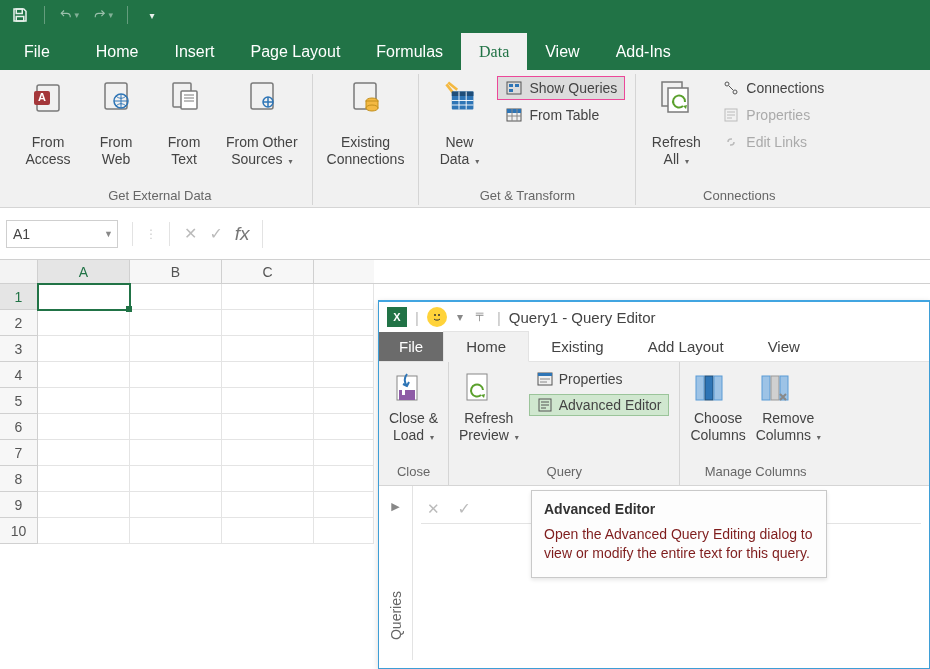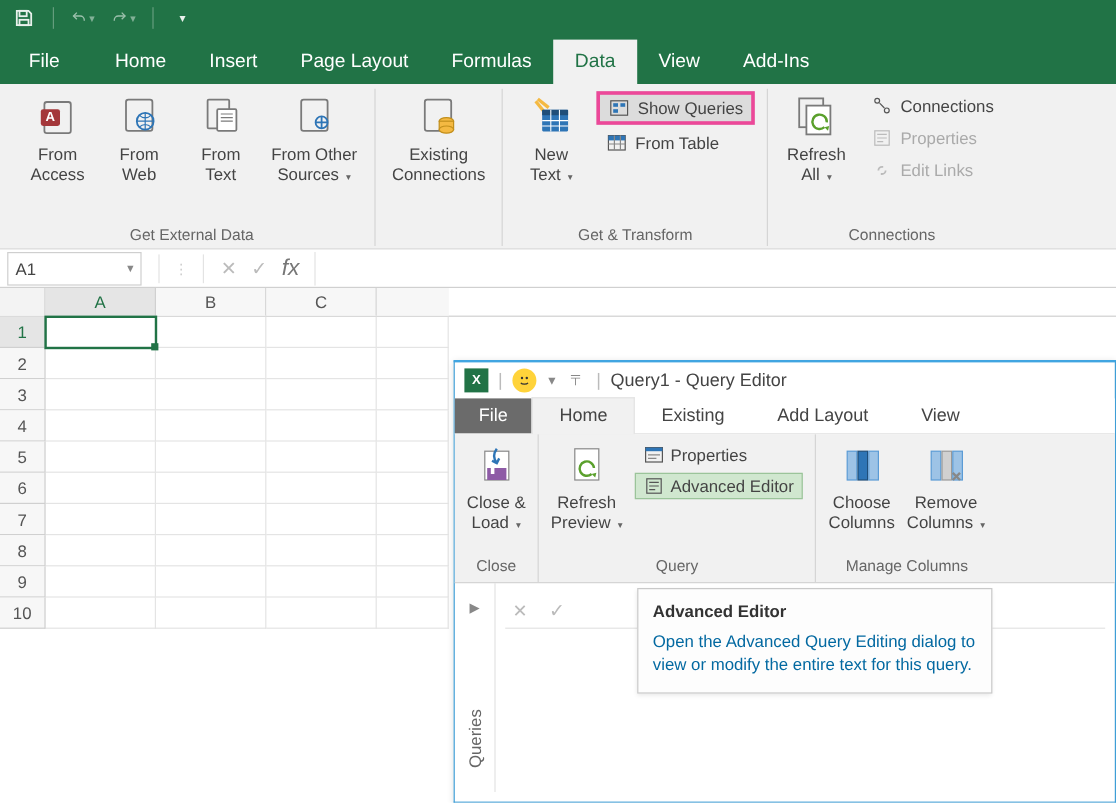--- a/index.html
+++ b/index.html
@@ -7,41 +7,41 @@
 
   
   .titlebar { background: #217346; height: 30px; display: flex; align-items: center; padding: 0 10px; gap: 14px; color: #fff; }
   .tb-icon { width: 20px; height: 20px; display: flex; align-items: center; justify-content: center; opacity: .9; }
   .tb-sep { width: 1px; height: 18px; background: rgba(255,255,255,.3); }
   .tb-caret { font-size: 9px; margin-left: 2px; opacity: .8; }
 
   
   .maintabs { background: #217346; height: 40px; display: flex; align-items: flex-end; padding: 0 14px; gap: 0; }
   .mtab { color: #fff; padding: 10px 18px 9px; font-size: 16px; cursor: default; }
-  .mtab.active { background: #f1f1f1; color: #217346; }
+  .mtab.active { background: #f1f1f1; color: #217346; font-family: Liberation Serif, serif; }
   .mtab.file { padding-left: 10px; padding-right: 28px; }
 
   
   .ribbon { background: #f1f1f1; border-bottom: 1px solid #d5d5d5; padding: 4px 8px 2px; display: flex; }
   .group { border-right: 1px solid #d5d5d5; padding: 0 10px 2px; display: flex; flex-direction: column; align-items: center; }
   .group:last-child { border-right: none; }
   .group-body { display: flex; align-items: flex-start; gap: 8px; height: 112px; }
   .group-title { font-size: 13px; color: #666; text-align: center; padding: 2px 0 0; }
   .bigbtn { display: flex; flex-direction: column; align-items: center; gap: 2px; padding: 4px 4px 0; min-width: 60px; }
   .bigbtn .icon { width: 36px; height: 36px; display: flex; align-items: center; justify-content: center; }
-  .bigbtn .lbl { font-size: 14px; color: #444; text-align: center; line-height: 1.2; padding-top: 4px; }
+  .bigbtn .lbl { font-size: 14px; color: #444; text-align: center; line-height: 1.2; padding-top: 4px; margin-top: 14px; }
   .vlist { display: flex; flex-direction: column; gap: 3px; padding-top: 2px; }
   .smbtn { display: flex; align-items: center; gap: 6px; padding: 3px 8px; font-size: 14px; color: #444; }
   .smbtn .si { width: 18px; height: 18px; display:flex; align-items:center; justify-content:center; }
-  .smbtn.pressed { background: #dcdcdc; border: 3px solid #ec4899; padding: 2px 7px; }
+  .smbtn.pressed { background: #dcdcdc; border: 1px solid #ec4899; padding: 2px 7px; }
   .smbtn.disabled { color: #aaa; }
   .caret { font-size: 8px; color: #666; margin-left:2px; }
 
   
-  .subbar { display:flex; align-items:center; border-bottom:1px solid #d0d0d0; height:32px; background:#fff; }
+  .subbar { display:flex; align-items:center; border-bottom:1px solid #d0d0d0; height:52px; background:#fff; }
   .namebox { width:112px; height:28px; margin:4px 6px; border:1px solid #cfcfcf; display:flex; align-items:center; padding:0 6px; font-size:14px; color:#444; position:relative; }
   .namebox .dd { position:absolute; right:4px; color:#888; font-size:9px; }
   .fb-sep { width:1px; height:24px; background:#e3e3e3; margin:0 8px; }
   .fb-btn { color:#bbb; font-size:16px; padding:0 6px; }
   .fb-fx { font-style:italic; color:#777; font-size:19px; padding:0 6px; }
   .fb-input { flex:1; height:28px; border-left:1px solid #e3e3e3; margin-left:6px; }
 
   
   .sheet { position:relative; }
   .colheads { display:flex; height:24px; border-bottom:1px solid #d0d0d0; }
@@ -63,37 +63,37 @@
   .qe-title .vs { color:#888; font-size:12px; padding:0 2px; }
   .qe-title .bar { color:#bbb; }
   .qe-tabs { height:30px; display:flex; align-items:flex-end; padding:0 0 0 0; background:#fff; border-bottom:1px solid #e3e3e3; }
   .qe-tab { font-size:15px; padding:6px 22px 6px; color:#444; }
   .qe-tab.file { background:#6b6b6b; color:#fff; padding:6px 20px; }
   .qe-tab.active { background:#f1f1f1; border:1px solid #e3e3e3; border-bottom:1px solid #f1f1f1; margin-bottom:-1px; }
   .qe-ribbon { background:#f1f1f1; border-bottom:1px solid #d5d5d5; display:flex; }
   .qe-group { border-right:1px solid #d5d5d5; padding:4px 10px 2px; display:flex; flex-direction:column; align-items:center; }
   .qe-group-body { display:flex; gap:10px; height:96px; align-items:flex-start; }
   .qe-group-title { font-size:13px; color:#666; padding:2px 0 4px; }
-  .qe-big { display:flex; flex-direction:column; align-items:center; padding-top:4px; }
+  .qe-big { display:flex; flex-direction:column; align-items:flex-start; padding-top:4px; }
   .qe-big .icon { width:36px; height:36px; display:flex; align-items:center; justify-content:center; }
   .qe-big .lbl { font-size:14px; color:#444; text-align:center; line-height:1.2; padding-top:4px; }
   .qe-side { display:flex; flex-direction:column; gap:4px; padding-top:2px; }
   .qe-sm { display:flex; align-items:center; gap:6px; padding:3px 8px; font-size:14px; color:#444; }
   .qe-sm.hl { background:#d0e7cf; border:1px solid #9bc49a; padding:2px 7px; }
   .qe-body { display:flex; height:calc(100% - 30px - 30px - 132px); }
   .qe-pane { width:34px; border-right:1px solid #e3e3e3; display:flex; align-items:flex-end; justify-content:center; padding-bottom:20px; position:relative; }
   .qe-pane .vlabel { writing-mode:vertical-rl; transform:rotate(180deg); font-size:14px; color:#666; }
   .qe-pane .chev { position:absolute; top:14px; font-size:11px; color:#888; }
   .qe-main { flex:1; position:relative; padding:8px; }
   .qe-fb { display:flex; align-items:center; gap:10px; border-bottom:1px solid #e3e3e3; height:30px; }
   .qe-fb .x { color:#bbb; font-size:15px; padding:0 6px; }
   .qe-fb .chk { color:#bbb; font-size:16px; padding:0 2px; }
   .tooltip { position:absolute; left:118px; top:4px; width:296px; background:#fdfdfd; border:1px solid #c9c9c9; padding:10px 12px 14px; box-shadow:0 2px 4px rgba(0,0,0,.1); }
   .tooltip .tt-title { font-weight:600; font-size:14px; color:#333; margin-bottom:8px; }
-  .tooltip .tt-body { font-size:14px; color:#0369a1; line-height:1.35; }
+  .tooltip .tt-body { font-size:14px; color:#7f1d1d; line-height:1.35; }
 
   svg { display:block; }
 </style>
 </head>
 <body>
 
 <div class="titlebar">
   <span class="tb-icon">
     <svg width="18" height="18" viewBox="0 0 24 24" fill="none" stroke="#fff" stroke-width="2">
         <path d="M4 4h13l3 3v13H4z"></path>
@@ -212,21 +212,21 @@
               <path d="M8 4l10 8" stroke="#f4b942" stroke-width="3"></path>
               <rect x="12" y="14" width="24" height="20" fill="#2e75b6" rx="1"></rect>
               <rect x="12" y="14" width="24" height="5" fill="#1f4e79"></rect>
               <line x1="12" y1="24" x2="36" y2="24" stroke="#fff" stroke-width="1"></line>
               <line x1="12" y1="29" x2="36" y2="29" stroke="#fff" stroke-width="1"></line>
               <line x1="20" y1="14" x2="20" y2="34" stroke="#fff"></line>
               <line x1="28" y1="14" x2="28" y2="34" stroke="#fff"></line>
             </svg>
         </div>
         <div class="lbl" style="white-space:pre-line"><span>New
-Text</span> <span class="caret">▾</span></div>
+Data</span> <span class="caret">▾</span></div>
       </div>
       <div class="vlist">
         <div class="smbtn pressed">
           <span class="si">
               <svg width="16" height="16" viewBox="0 0 16 16">
                 <rect x="1" y="2" width="14" height="12" fill="none" stroke="#555"></rect>
                 <rect x="3" y="4" width="4" height="3" fill="#2e75b6"></rect>
                 <rect x="3" y="9" width="4" height="3" fill="#2e75b6"></rect>
                 <rect x="9" y="4" width="4" height="3" fill="#2e75b6"></rect>
               </svg>

